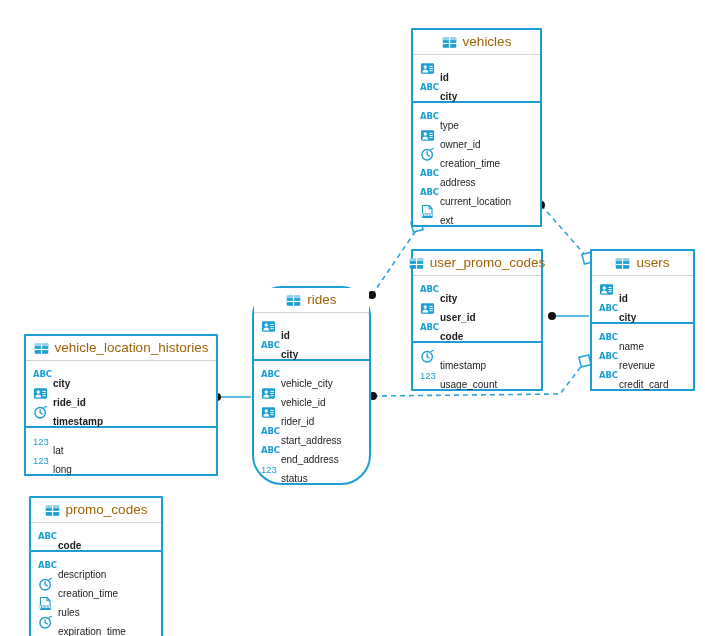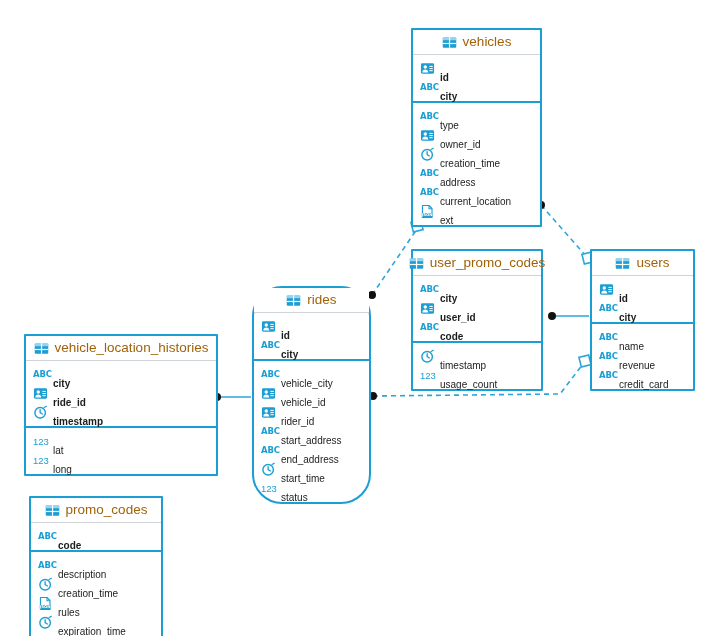--- a/index.html
+++ b/index.html
@@ -376,30 +376,20 @@
         </div>
         <div class="field">
           <span class="ico ico-abc">ABC</span>
           <span class="field-name">start_address</span>
         </div>
         <div class="field">
           <span class="ico ico-abc">ABC</span>
           <span class="field-name">end_address</span>
         </div>
         <div class="field">
-          <span class="ico">
-            <svg width="15" height="15" viewBox="0 0 16 16">
-              <circle cx="7.6" cy="8.2" r="5.6" fill="none" stroke="#1a9ed4" stroke-width="1.5"></circle>
-              <path d="M7.6 5.0 L7.6 8.2 L10.0 9.6" fill="none" stroke="#1a9ed4" stroke-width="1.4" stroke-linecap="round"></path>
-              <path d="M11.8 2.6 L14.2 1.4" stroke="#1a9ed4" stroke-width="1.3" stroke-linecap="round"></path>
-            </svg>
-          </span>
-          <span class="field-name">start_time</span>
-        </div>
-        <div class="field">
           <span class="ico ico-123">123</span>
           <span class="field-name">status</span>
         </div>
       </div>
     </div>
     <div class="entity" style="left: 24px; top: 334px; width: 194px;">
       <div class="entity-header">
         <span class="ico">
           <svg width="15" height="15" viewBox="0 0 16 16">
             <rect x="0.8" y="2.4" width="14.4" height="11.2" rx="1" fill="#1a9ed4"></rect>

